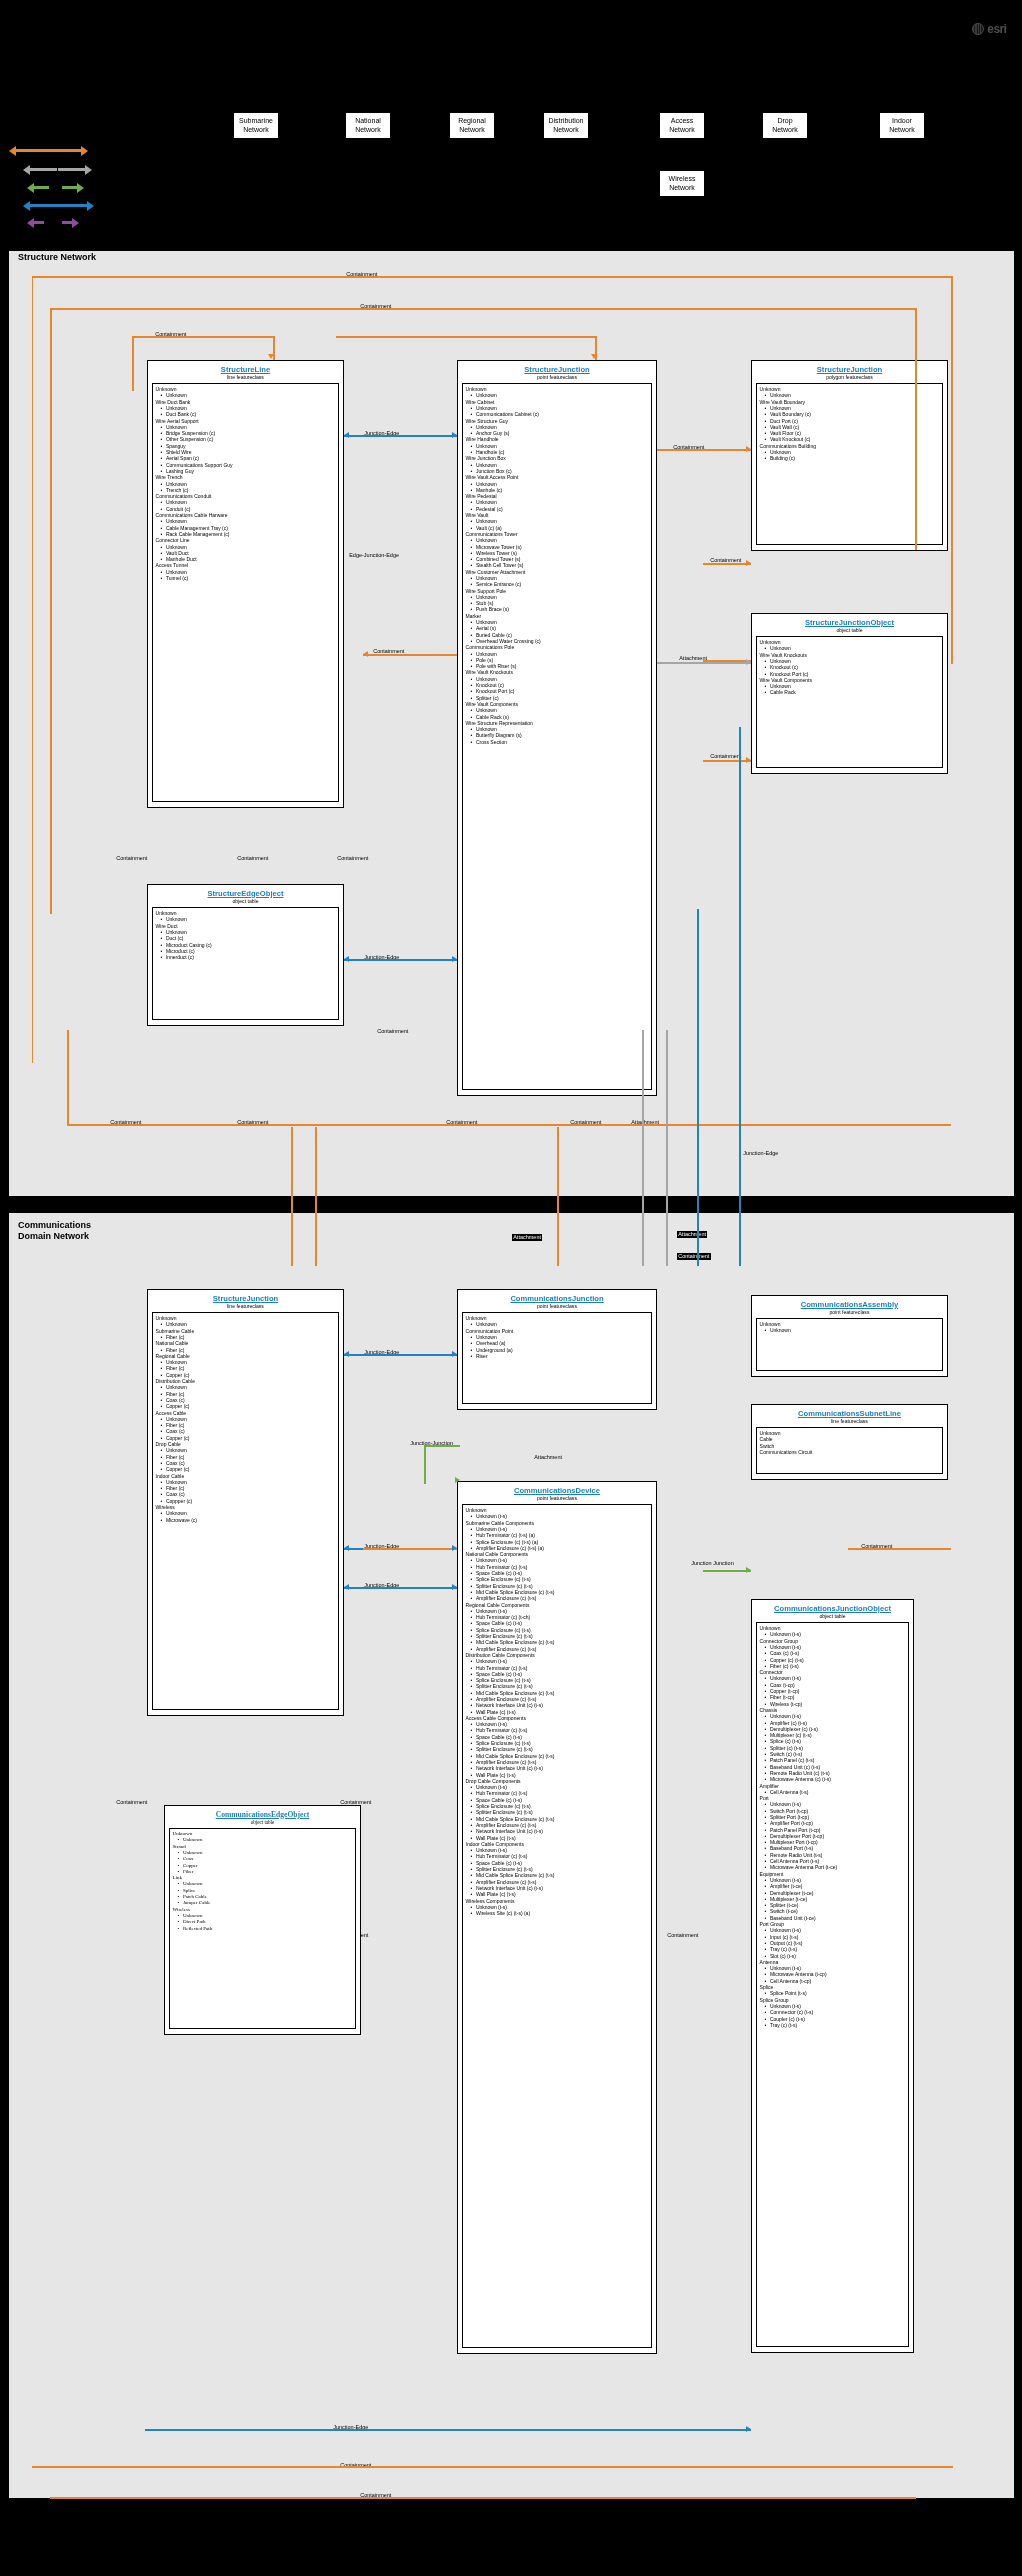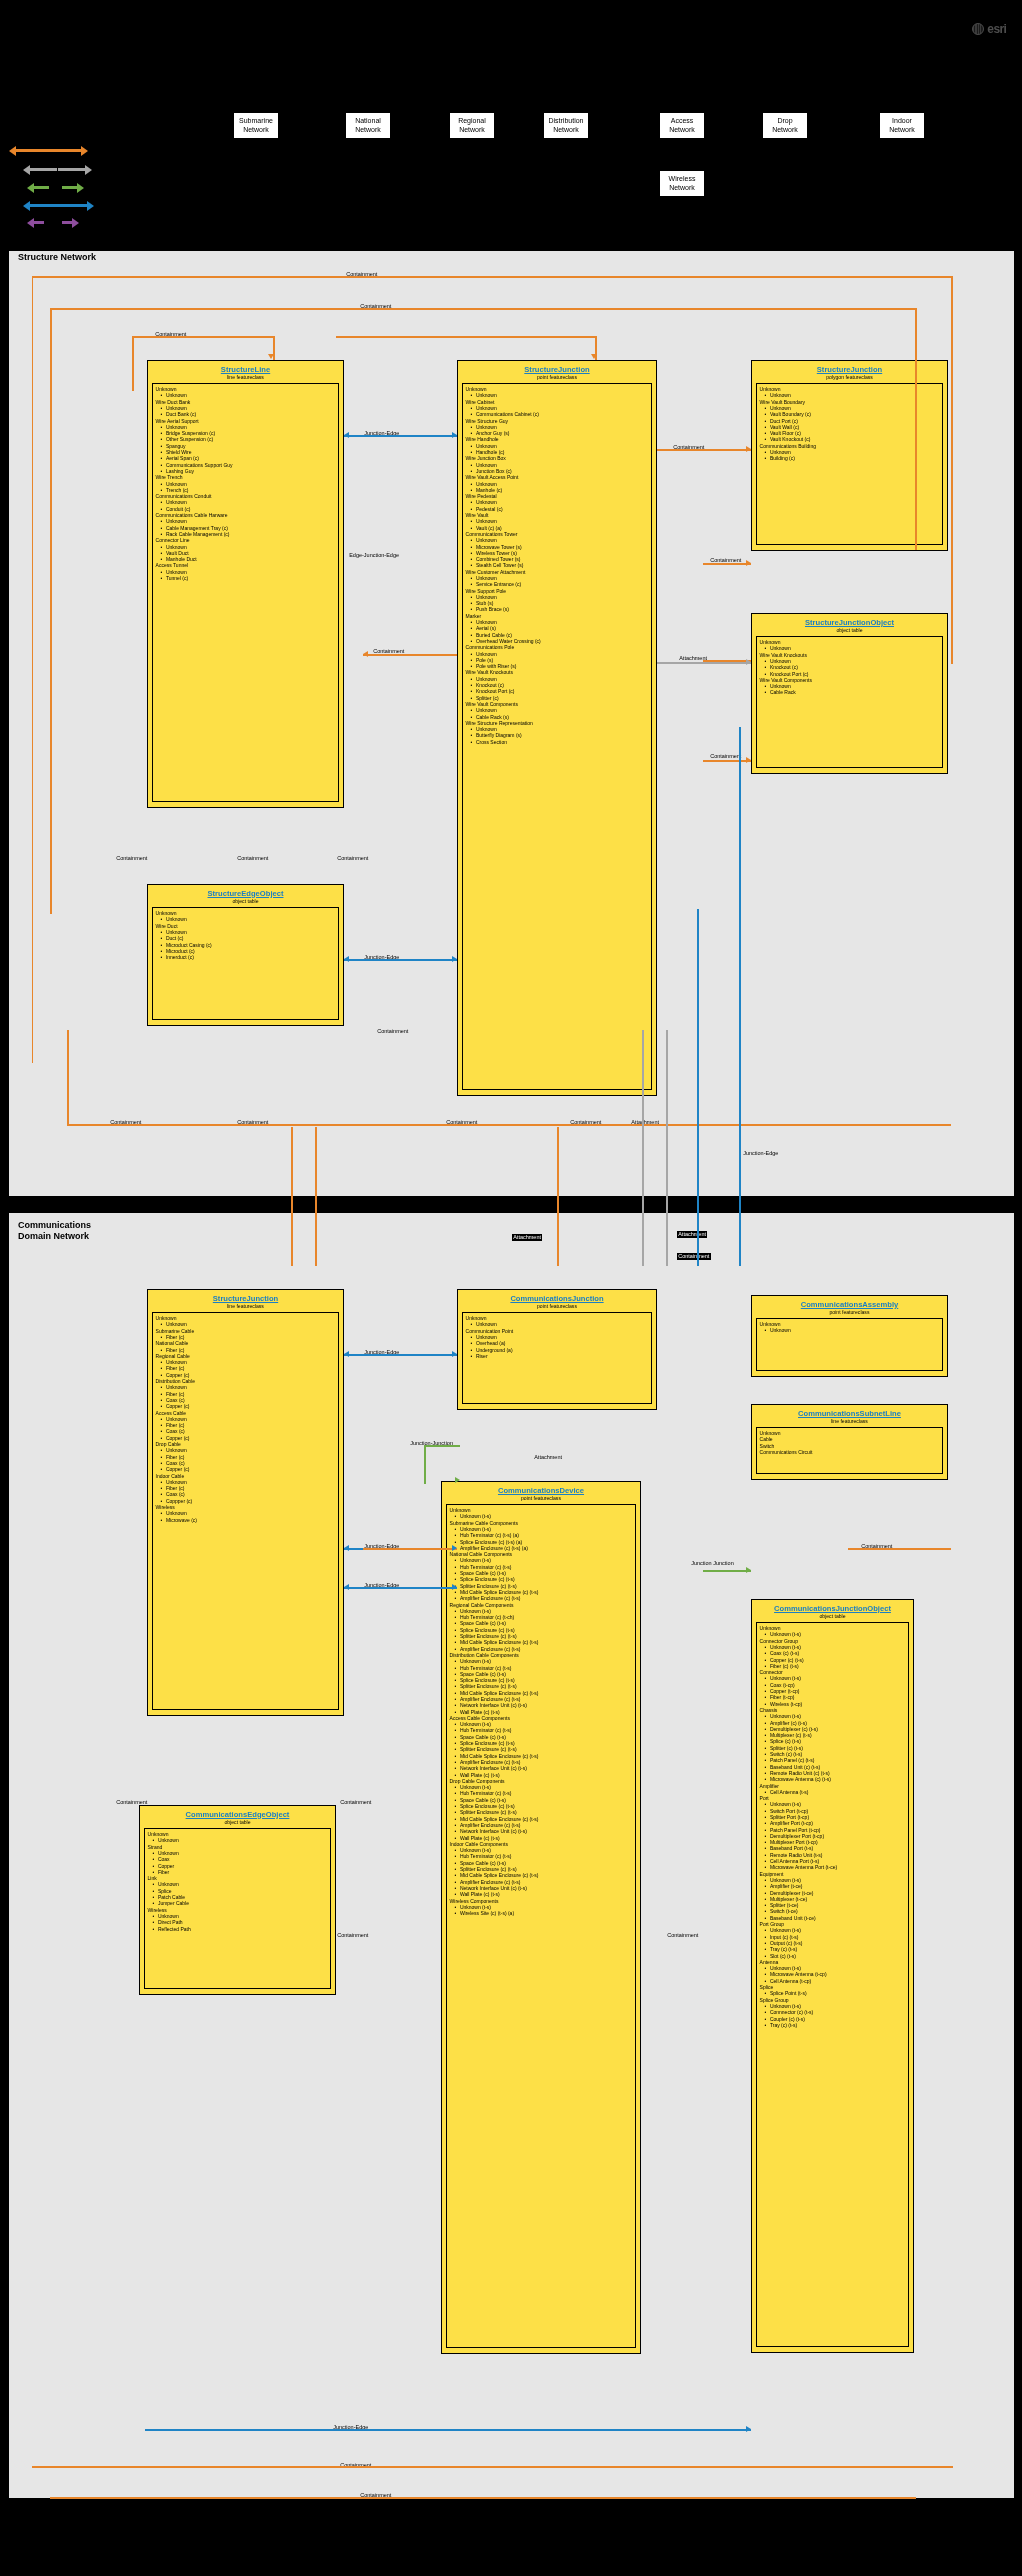--- a/index.html
+++ b/index.html
@@ -25,21 +25,21 @@
   .legend-arrow .shaft { height:3px; flex:1 1 auto; }
   .legend-arrow .head { width:0; height:0; border-top:5.5px solid transparent; border-bottom:5.5px solid transparent; }
   .legend-arrow.left .head { border-right-width:7.9px; border-right-style:solid; }
   .legend-arrow.right .head { border-left-width:7.9px; border-left-style:solid; }
 
   
   .section { position:absolute; background:#e6e6e6; }
   .section-title { position:absolute; font-size:9px; font-weight:bold; color:#000; line-height:10.3px; }
 
   
-  .entity { position:absolute; background:#fde047; border:1.2px solid #000; padding:3.6px 4.2px 4.8px 4.2px; }
+  .entity { position:absolute; background:#ffffff; border:1.2px solid #000; padding:3.6px 4.2px 4.8px 4.2px; }
   .entity .ent-title { text-align:center; color:#1b7fc4; font-weight:bold; font-size:7.6px;
       text-decoration:underline; line-height:9px; word-break:break-word; }
   .entity .ent-sub { text-align:center; color:#000; font-size:5.1px; line-height:6.7px; margin-bottom:3px; }
   .entity .ent-body { border:0.9px solid #000; padding:1.8px 2.4px 2.4px 2.4px; flex:1 1 auto; overflow:hidden; }
   .entity .grp { font-size:5px; line-height:6.3px; color:#000; }
   .entity .itm { font-size:5px; line-height:6.3px; color:#000; padding-left:10.3px; position:relative; }
   .entity .itm:before { content:"\2022"; position:absolute; left:4.8px; }
   .entity.flexbox { display:flex; flex-direction:column; }
 
   
@@ -458,21 +458,21 @@
       <div class="entity flexbox" style="left: 751px; top: 1404px; width: 197px; height: 76px;">
         <div class="ent-title">CommunicationsSubnetLine</div>
         <div class="ent-sub">line featureclass</div>
         <div class="ent-body">
           <div class="grp">Unknown</div>
           <div class="grp">Cable</div>
           <div class="grp">Switch</div>
           <div class="grp">Communications Circuit</div>
         </div>
       </div>
-      <div class="entity flexbox" style="left: 139px; top: 1805px; width: 197px; height: 190px;">
+      <div class="entity flexbox" style="left: 164px; top: 1805px; width: 197px; height: 230px; font-family: Liberation Serif, serif;">
         <div class="ent-title">CommunicationsEdgeObject</div>
         <div class="ent-sub">object table</div>
         <div class="ent-body">
           <div class="grp">Unknown</div>
           <div class="itm">Unknown</div>
           <div class="grp">Strand</div>
           <div class="itm">Unknown</div>
           <div class="itm">Coax</div>
           <div class="itm">Copper</div>
           <div class="itm">Fiber</div>
@@ -480,21 +480,21 @@
           <div class="itm">Unknown</div>
           <div class="itm">Splice</div>
           <div class="itm">Patch Cable</div>
           <div class="itm">Jumper Cable</div>
           <div class="grp">Wireless</div>
           <div class="itm">Unknown</div>
           <div class="itm">Direct Path</div>
           <div class="itm">Reflected Path</div>
         </div>
       </div>
-      <div class="entity flexbox" style="left: 441px; top: 1481px; width: 200px; height: 873px;">
+      <div class="entity flexbox" style="left: 457px; top: 1481px; width: 200px; height: 873px;">
         <div class="ent-title">CommunicationsDevice</div>
         <div class="ent-sub">point featureclass</div>
         <div class="ent-body">
           <div class="grp">Unknown</div>
           <div class="itm">Unknown (t-s)</div>
           <div class="grp">Submarine Cable Components</div>
           <div class="itm">Unknown (t-s)</div>
           <div class="itm">Hub Terminator (c) (t-s) (a)</div>
           <div class="itm">Splice Enclosure (c) (t-s) (a)</div>
           <div class="itm">Amplifier Enclosure (c) (t-s) (a)</div>

